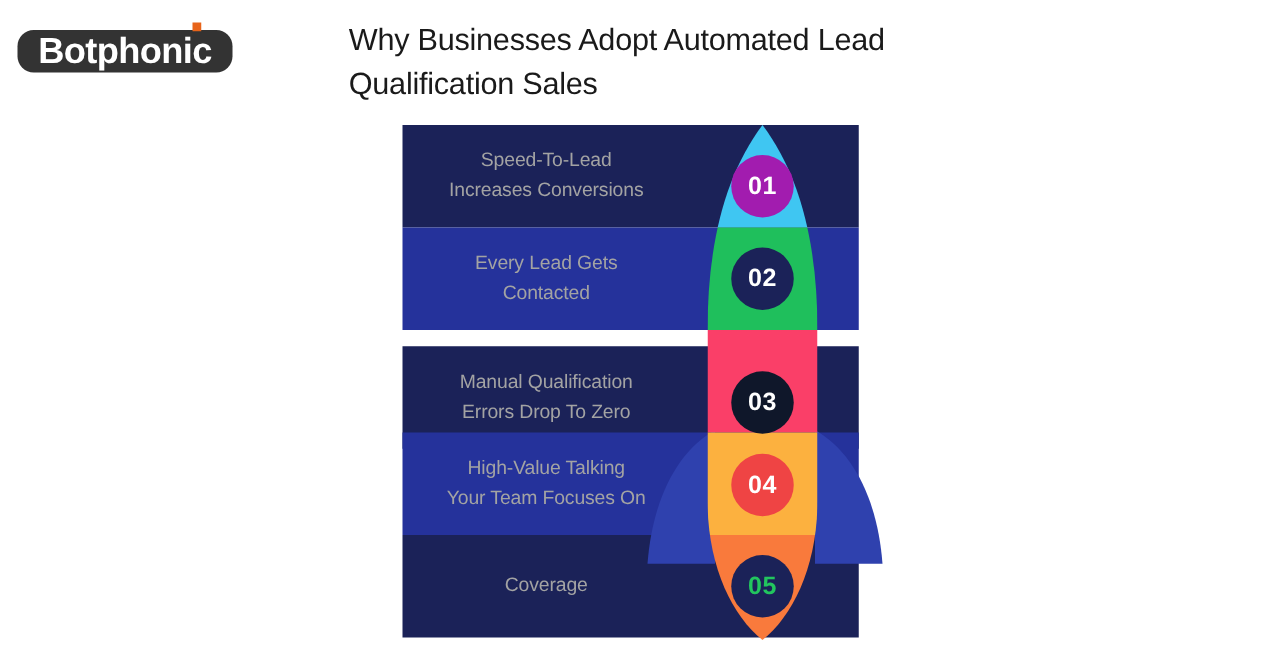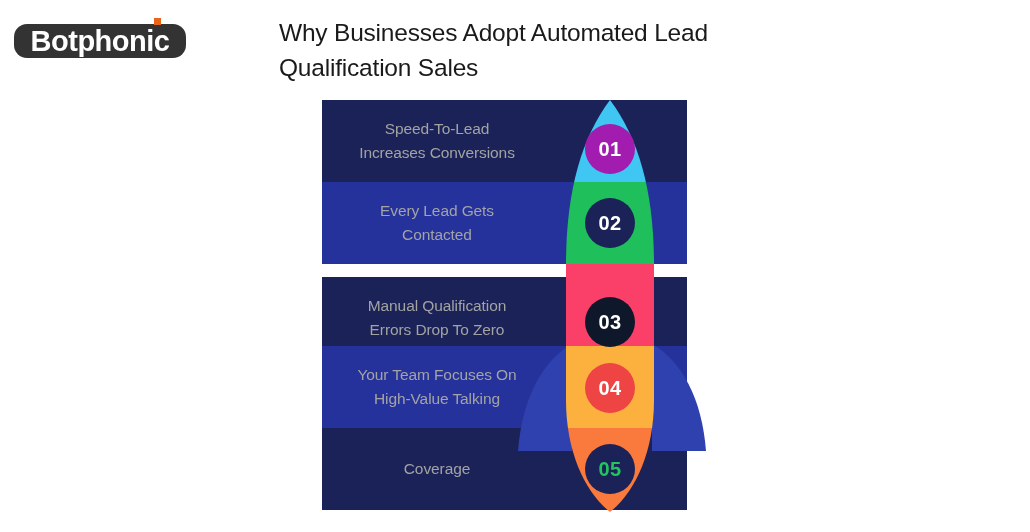--- a/index.html
+++ b/index.html
@@ -152,22 +152,22 @@
       <div class="band-line">Every Lead Gets</div>
       <div class="band-line">Contacted</div>
     </div>
 
     <div class="band" id="band-2" style="background: rgb(27, 34, 88); top: 164px; margin-top: 13px;">
       <div class="band-line">Manual Qualification</div>
       <div class="band-line">Errors Drop To Zero</div>
     </div>
 
     <div class="band" id="band-3" style="background: rgb(37, 50, 155); top: 246px;">
+      <div class="band-line">High-Value Talking</div>
       <div class="band-line">Your Team Focuses On</div>
-      <div class="band-line">High-Value Talking</div>
     </div>
 
     <div class="band" id="band-4" style="background: rgb(27, 34, 88); top: 328px;">
       <div class="band-line">Coverage</div>
     </div>
 
   </div>
 
   <div id="rocket">
     <svg width="210" height="415" viewBox="0 0 210 415" xmlns="http://www.w3.org/2000/svg">

